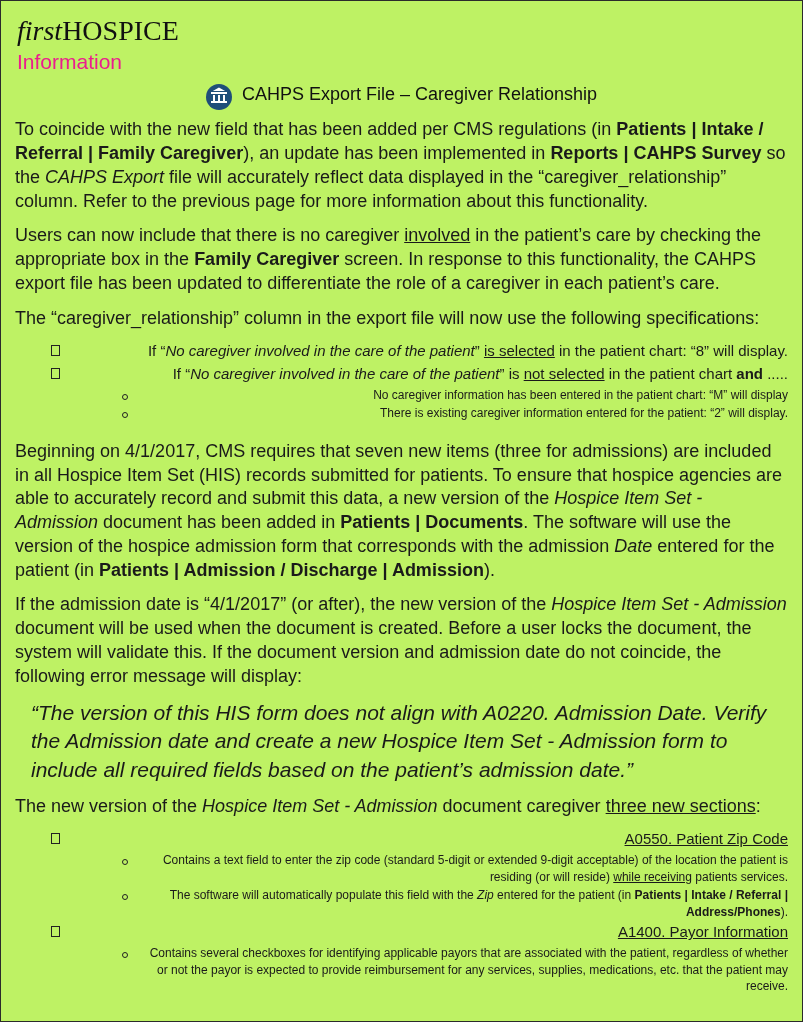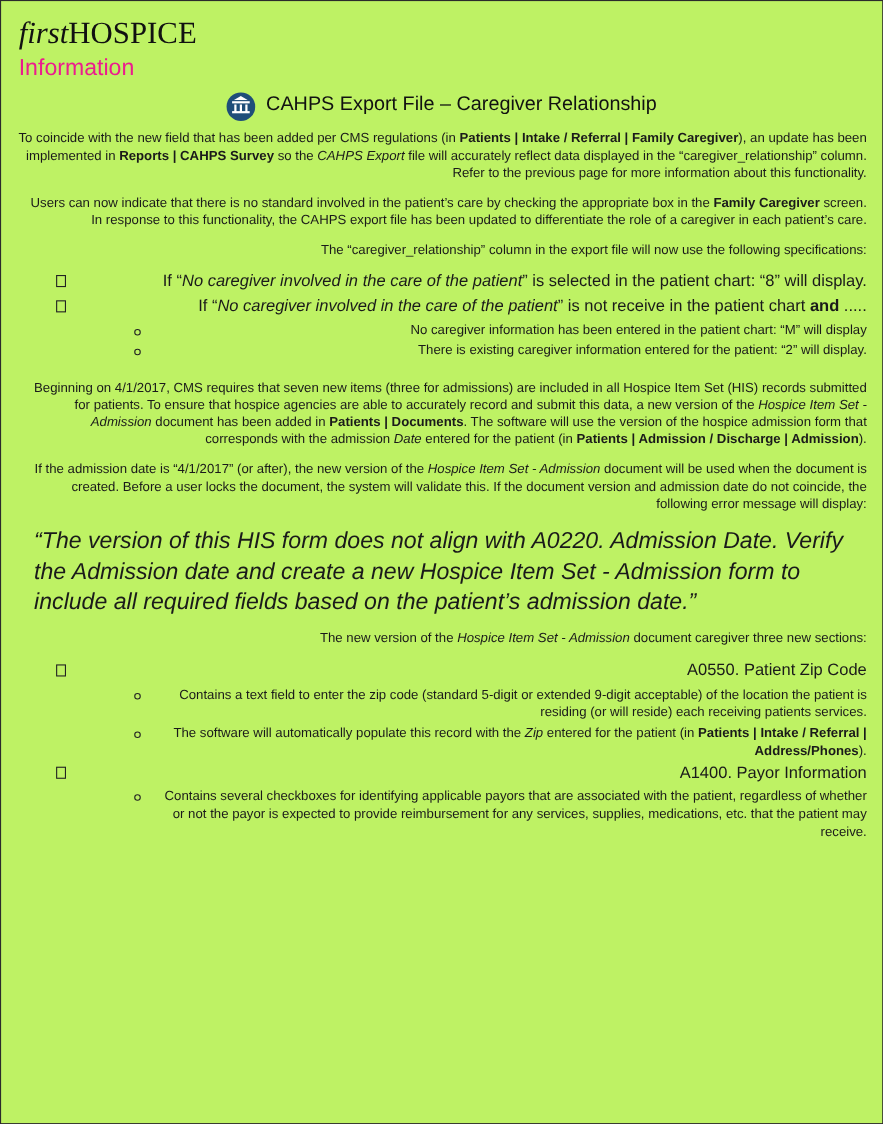--- a/index.html
+++ b/index.html
@@ -97,28 +97,28 @@
     top: 0;
     width: 2px;
     height: 7px;
     background: #ffffff;
   }
   .bank-bars i:nth-child(1) { left: 0px; }
   .bank-bars i:nth-child(2) { left: 5px; }
   .bank-bars i:nth-child(3) { left: 10px; }
 
   p.body {
-    font-size: 12px;
+    font-size: 18px;
     line-height: 1.32;
     margin: 0 0 11px 0;
-    text-align: right;
+    text-align: left;
   }
   .b { font-weight: bold; }
   .i { font-style: italic; }
-  .u { }
+  .u { text-decoration: underline; }
 
   ul.lvl1 {
     list-style: none;
     margin: 0 0 4px 0;
     padding: 0 0 0 36px;
   }
   ul.lvl1 > li {
     position: relative;
     font-size: 15px;
     line-height: 1.38;
@@ -186,27 +186,27 @@
           <i></i>
           <i></i>
           <i></i>
         </span>
       </span>
     <span class="topic-title">CAHPS Export File – Caregiver Relationship</span>
   </div>
 
   <p class="body"><span>To coincide with the new field that has been added per CMS regulations (in </span><span class="b">Patients | Intake / Referral | Family Caregiver</span><span>), an update has been implemented in </span><span class="b">Reports | CAHPS Survey</span><span> so the </span><span class="i">CAHPS Export</span><span> file will accurately reflect data displayed in the “caregiver_relationship” column. Refer to the previous page for more information about this functionality.</span></p>
 
-  <p class="body"><span>Users can now indicate that there is no standard </span><span class="u">involved</span><span> in the patient’s care by checking the appropriate box in the </span><span class="b">Family Caregiver</span><span> screen. In response to this functionality, the CAHPS export file has been updated to differentiate the role of a caregiver in each patient’s care.</span></p>
+  <p class="body"><span>Users can now include that there is no caregiver </span><span class="u">involved</span><span> in the patient’s care by checking the appropriate box in the </span><span class="b">Family Caregiver</span><span> screen. In response to this functionality, the CAHPS export file has been updated to differentiate the role of a caregiver in each patient’s care.</span></p>
 
   <p class="body">The “caregiver_relationship” column in the export file will now use the following specifications:</p>
 
   <ul class="lvl1">
     <li><span>If “</span><span class="i">No caregiver involved in the care of the patient</span><span>” </span><span class="u">is selected</span><span> in the patient chart: “8” will display.</span></li>
-    <li><span>If “</span><span class="i">No caregiver involved in the care of the patient</span><span>” is </span><span class="u">not receive</span><span> in the patient chart </span><span class="b">and</span><span> .....</span>
+    <li><span>If “</span><span class="i">No caregiver involved in the care of the patient</span><span>” is </span><span class="u">not selected</span><span> in the patient chart </span><span class="b">and</span><span> .....</span>
       <ul class="lvl2">
         <li>No caregiver information has been entered in the patient chart: “M” will display</li>
         <li>There is existing caregiver information entered for the patient: “2” will display.</li>
       </ul>
     </li>
   </ul>
 
   <div class="spacer-md"></div>
 
 
@@ -214,22 +214,22 @@
 
   <p class="body"><span>If the admission date is “4/1/2017” (or after), the new version of the </span><span class="i">Hospice Item Set - Admission</span><span> document will be used when the document is created. Before a user locks the document, the system will validate this. If the document version and admission date do not coincide, the following error message will display:</span></p>
 
   <div class="quote">“The version of this HIS form does not align with A0220. Admission Date. Verify the Admission date and create a new Hospice Item Set - Admission form to include all required fields based on the patient’s admission date.”</div>
 
   <p class="body"><span>The new version of the </span><span class="i">Hospice Item Set - Admission</span><span> document caregiver </span><span class="u">three new sections</span><span>:</span></p>
 
   <ul class="lvl1">
     <li><span class="u">A0550. Patient Zip Code</span>
       <ul class="lvl2">
-        <li><span>Contains a text field to enter the zip code (standard 5-digit or extended 9-digit acceptable) of the location the patient is residing (or will reside) </span><span class="u">each receiving</span><span> patients services.</span></li>
-        <li><span>The software will automatically populate this record with the </span><span class="i">Zip</span><span> entered for the patient (in </span><span class="b">Patients | Intake / Referral | Address/Phones</span><span>).</span></li>
+        <li><span>Contains a text field to enter the zip code (standard 5-digit or extended 9-digit acceptable) of the location the patient is residing (or will reside) </span><span class="u">while receiving</span><span> patients services.</span></li>
+        <li><span>The software will automatically populate this field with the </span><span class="i">Zip</span><span> entered for the patient (in </span><span class="b">Patients | Intake / Referral | Address/Phones</span><span>).</span></li>
       </ul>
     </li>
     <li><span class="u">A1400. Payor Information</span>
       <ul class="lvl2">
         <li>Contains several checkboxes for identifying applicable payors that are associated with the patient, regardless of whether or not the payor is expected to provide reimbursement for any services, supplies, medications, etc. that the patient may receive.</li>
       </ul>
     </li>
   </ul>
 
 </div>

